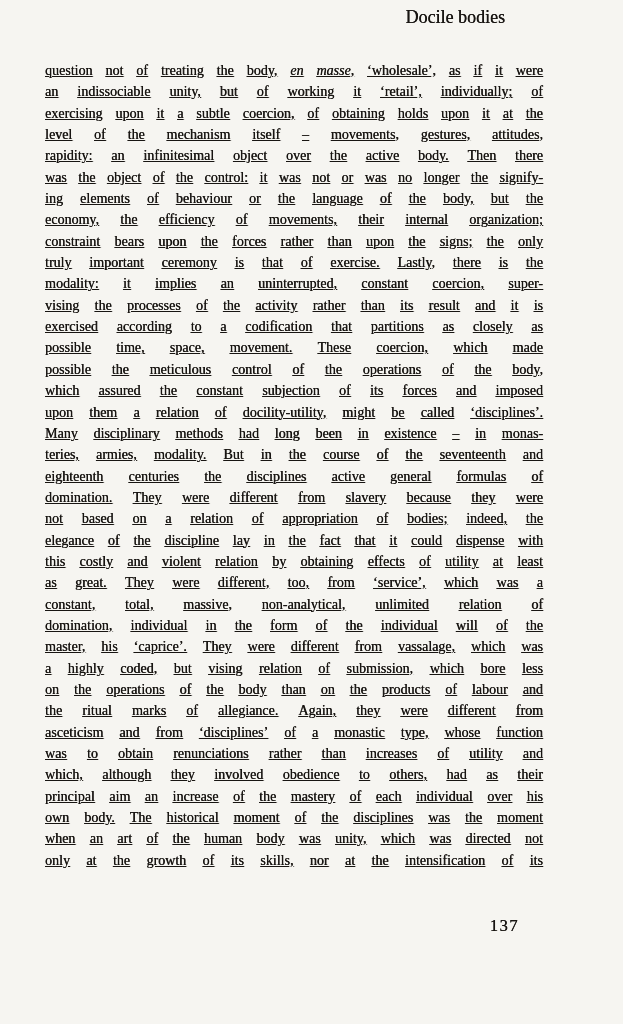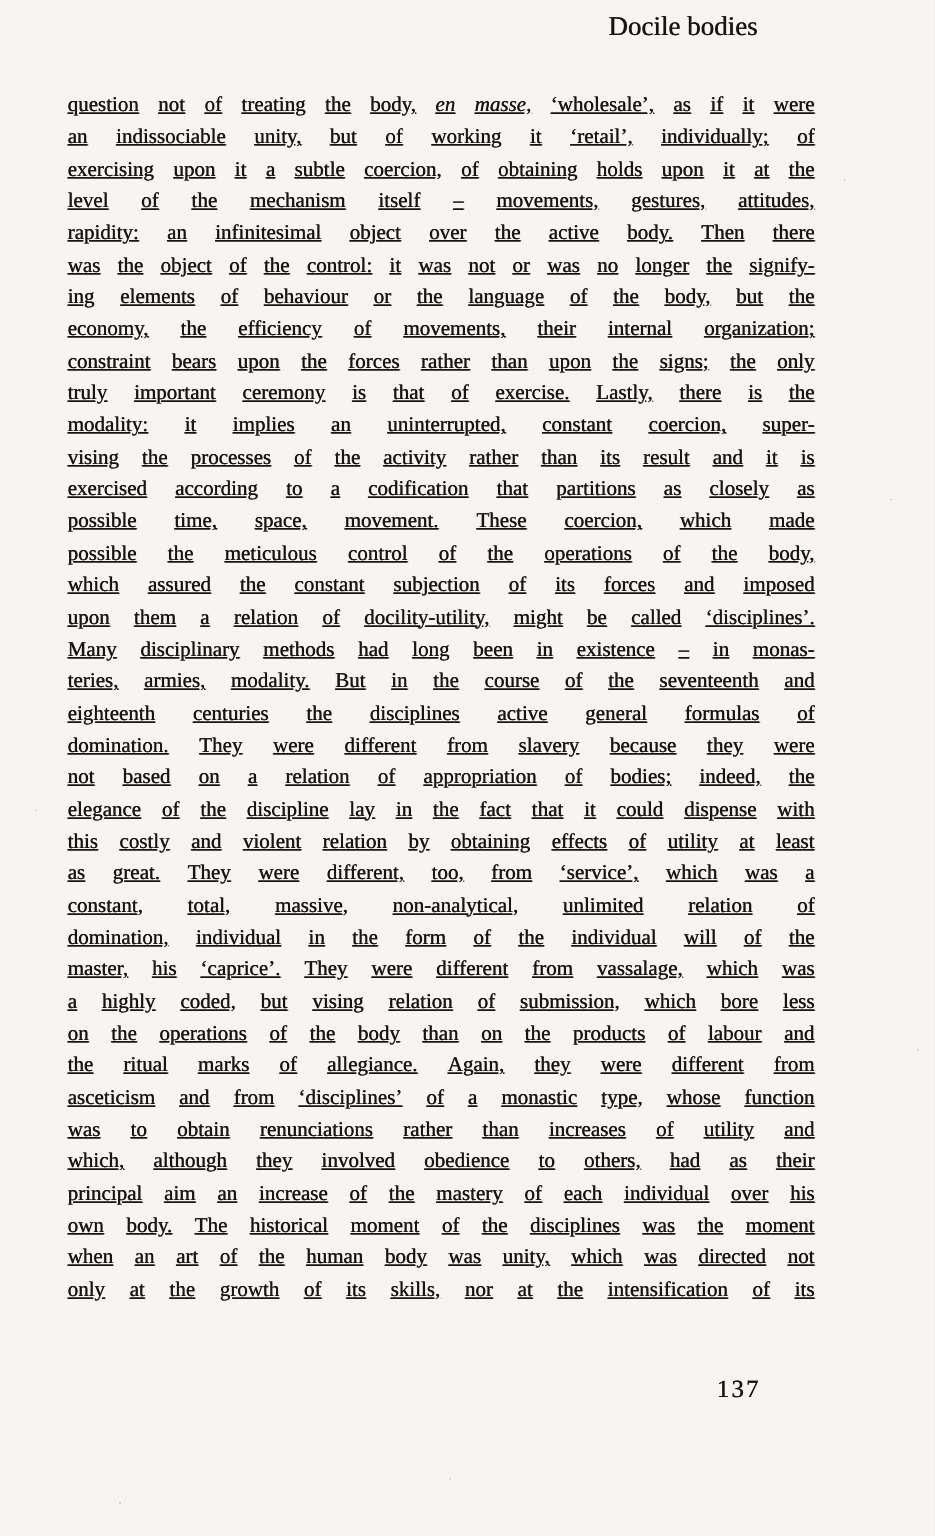--- a/index.html
+++ b/index.html
@@ -48,21 +48,21 @@
     line-height: 21.35px;
     text-shadow: 0.3px 0 0 currentColor;
     white-space: pre;
     text-decoration: underline;
   }
   .line span { display: inline-block; }
   .it { font-style: italic; }
   .folio {
     position: absolute;
     top: 916px;
-    right: 116px;
+    right: 104px;
     font-size: 16.5px;
     letter-spacing: 1.5px;
     text-shadow: 0.3px 0 0 currentColor;
   }
 </style>
 </head>
 <body>
 
 <div class="page">
   <div class="running-head">Docile bodies</div>

